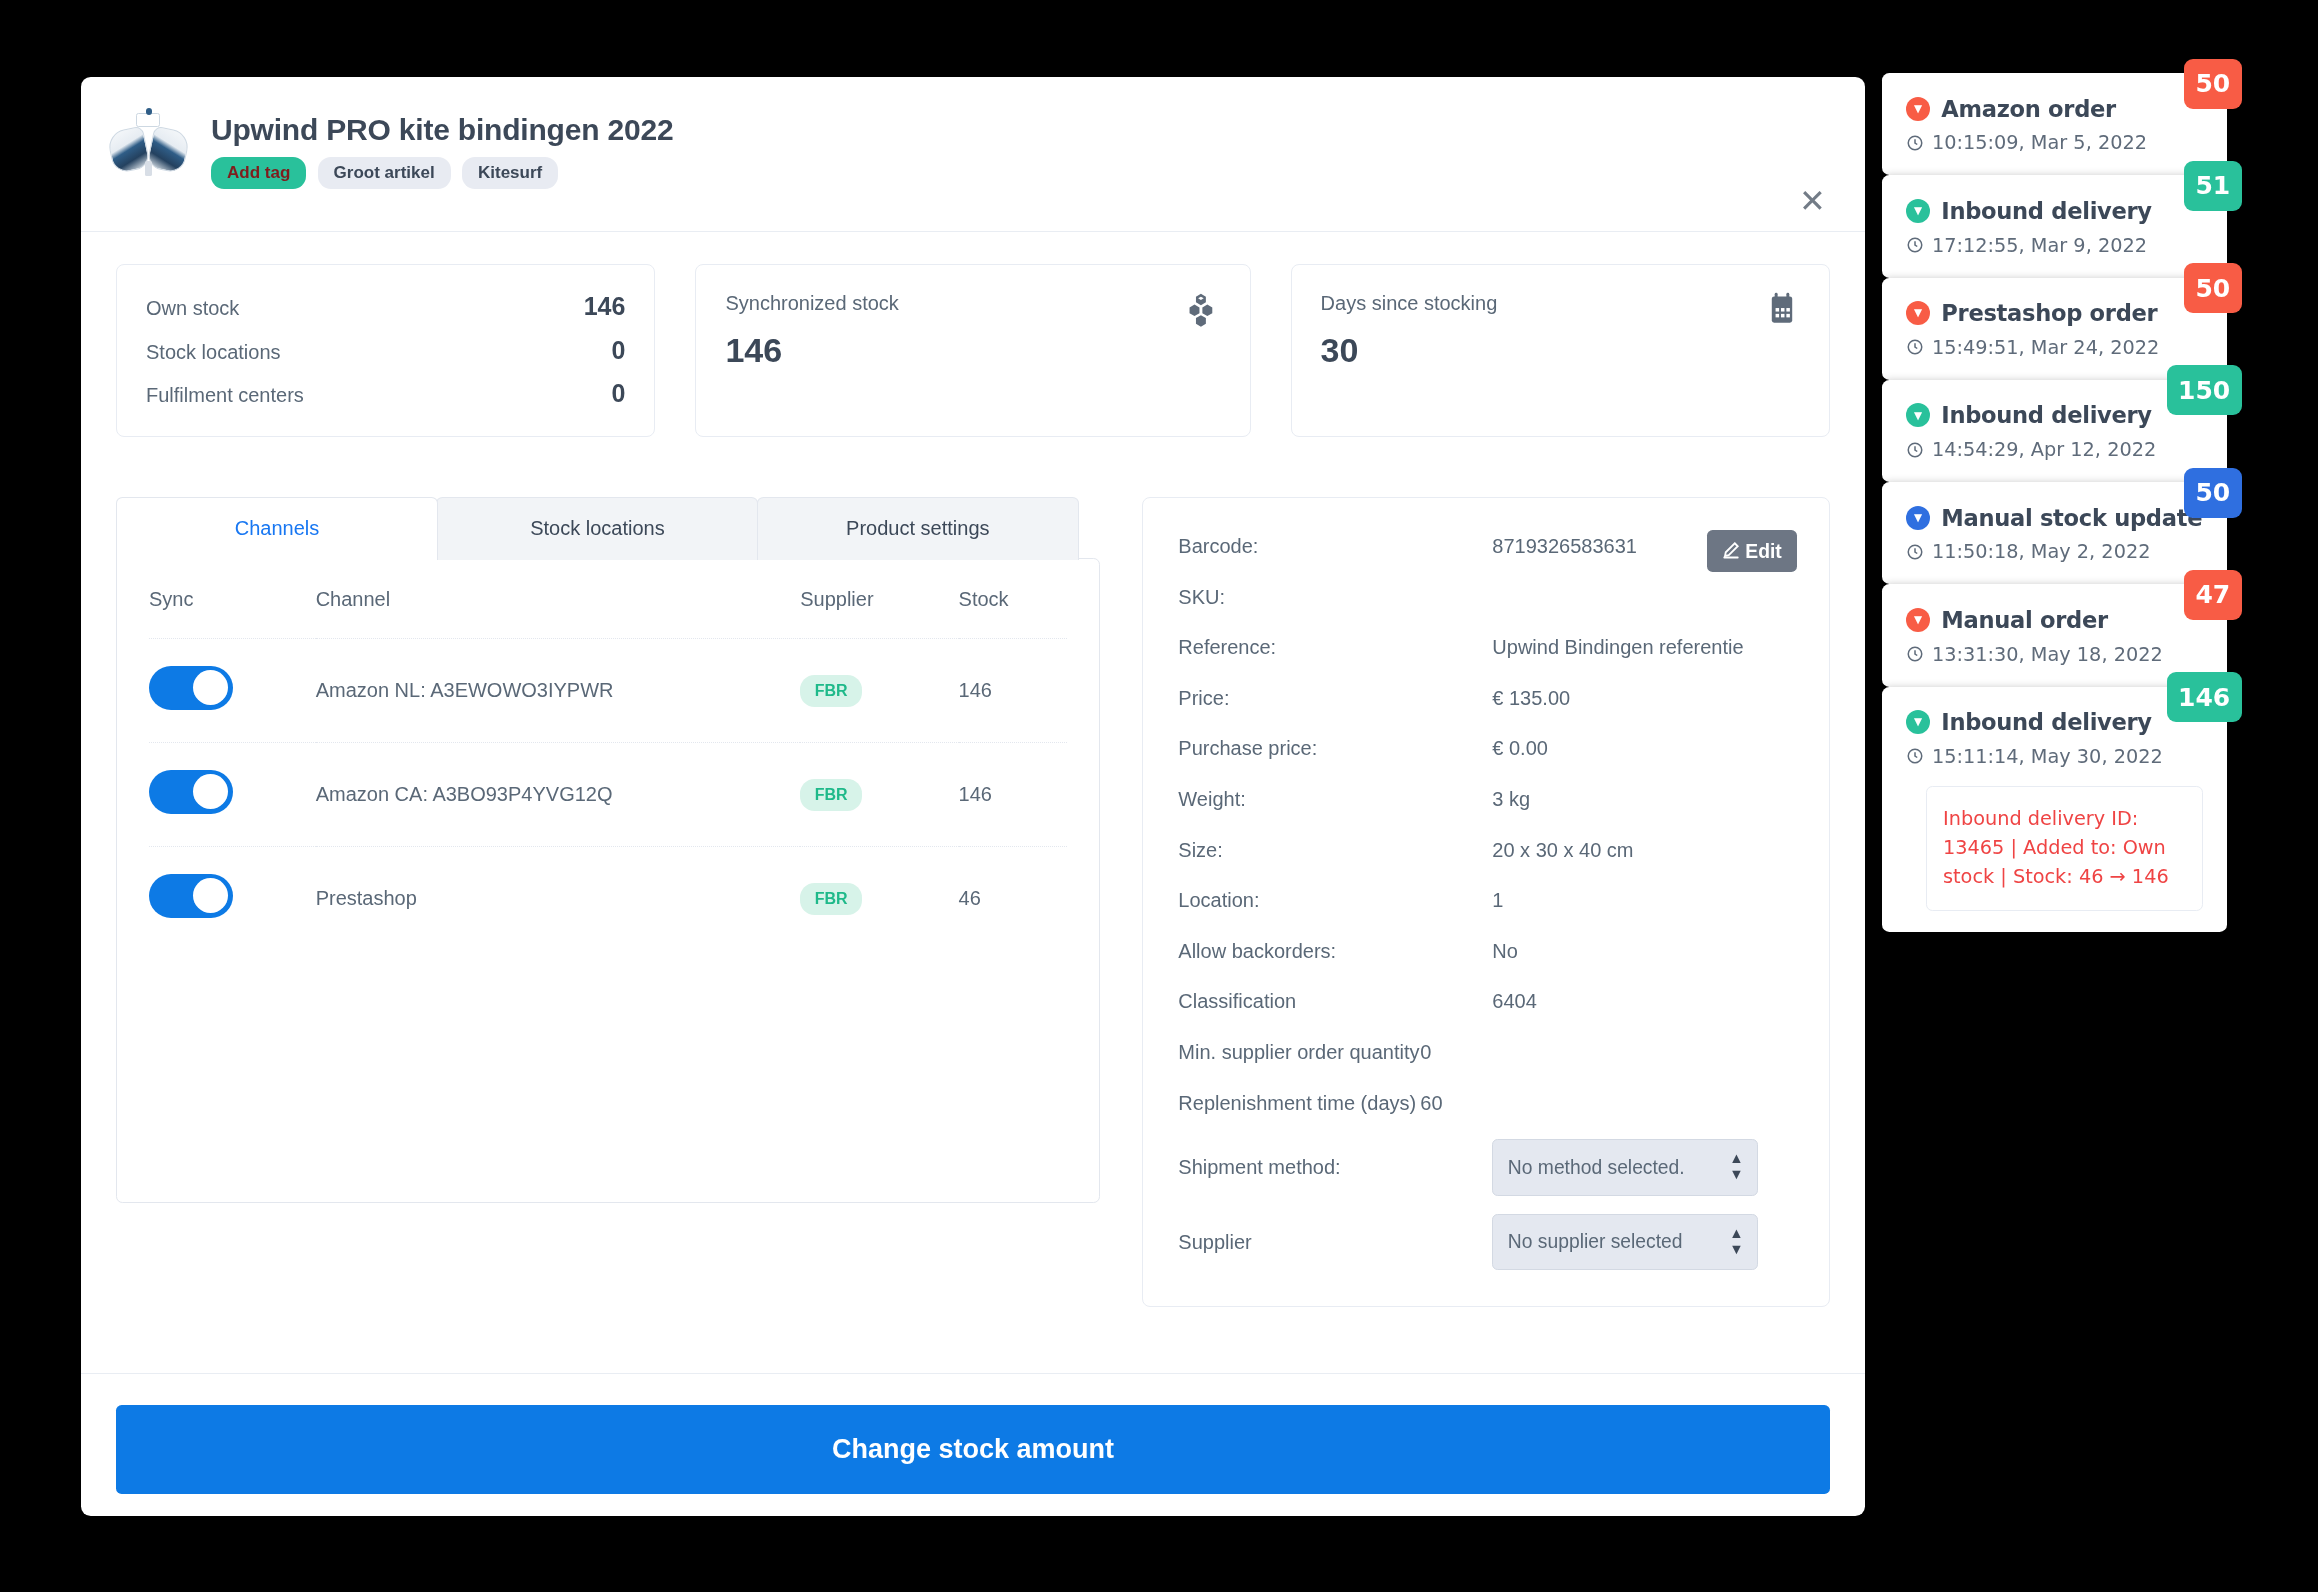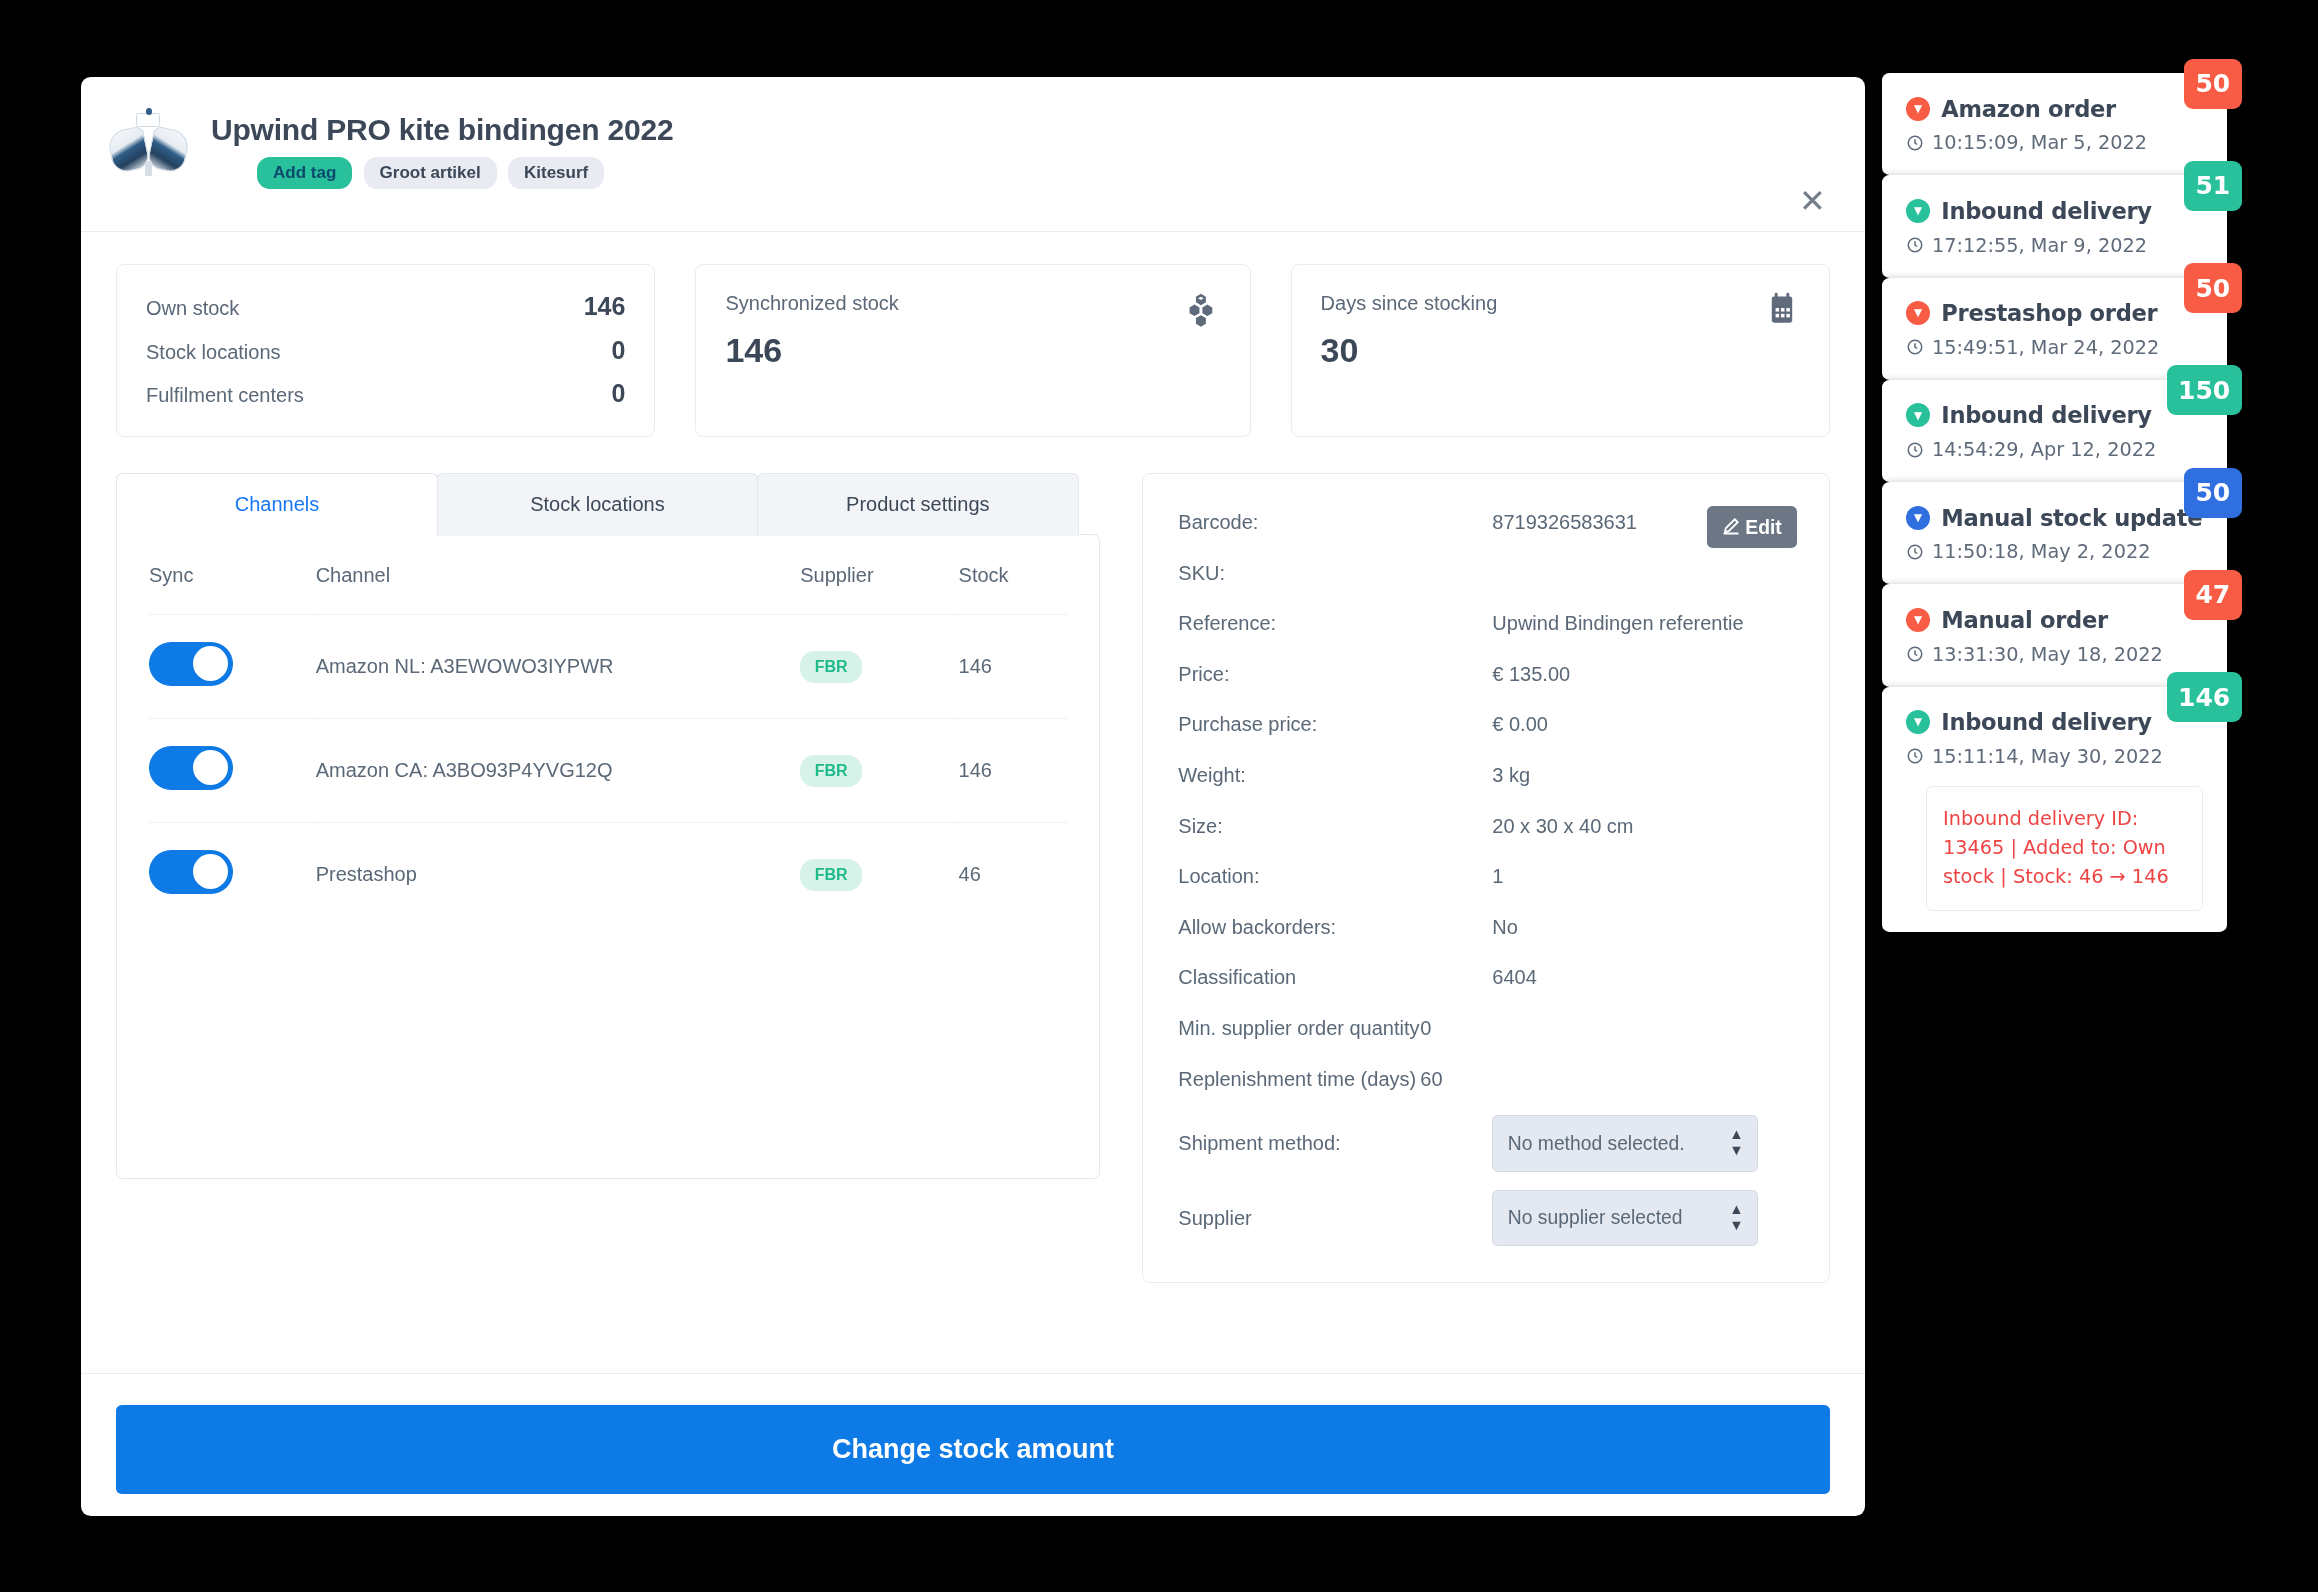--- a/index.html
+++ b/index.html
@@ -97,21 +97,21 @@
   }
 
   .tag-row { display: flex; gap: 11.3px; align-items: center; }
   .tag {
     font-size: 17px;
     font-weight: 700;
     padding: 7.3px 16px;
     border-radius: 13px;
     line-height: 1;
   }
-  .tag.add  { background: #29c19b; color: #0c4a6e; margin-left: 46px; }
+  .tag.add  { background: #29c19b; color: #7f1d1d; }
   .tag.plain{ background: #e8ebf2; color: #3c4858; }
 
   .close-btn {
     position: absolute;
     right: 35px;
     top: 106px;
     width: 35px; height: 35px;
     border: none;
     background: transparent;
     color: #737c87;
@@ -119,21 +119,21 @@
     line-height: 32px;
     font-weight: 400;
     cursor: pointer;
     display: flex; align-items: center; justify-content: center;
   }
 
   
   .modal-body { flex: 1; padding: 32px 35px 0 35px; overflow: hidden; }
 
   
-  .stats-row { display: flex; gap: 40px; margin-bottom: 36px; }
+  .stats-row { display: flex; gap: 40px; margin-bottom: 60px; }
 
   .stat-card {
     background: #ffffff;
     border: 1.6px solid #e8ecf3;
     border-radius: 8px;
     padding: 27px 29px;
     height: 173px;
   }
   .stat-card.own   { width: 548px; }
   .stat-card.sync  { width: 564px; position: relative; }

